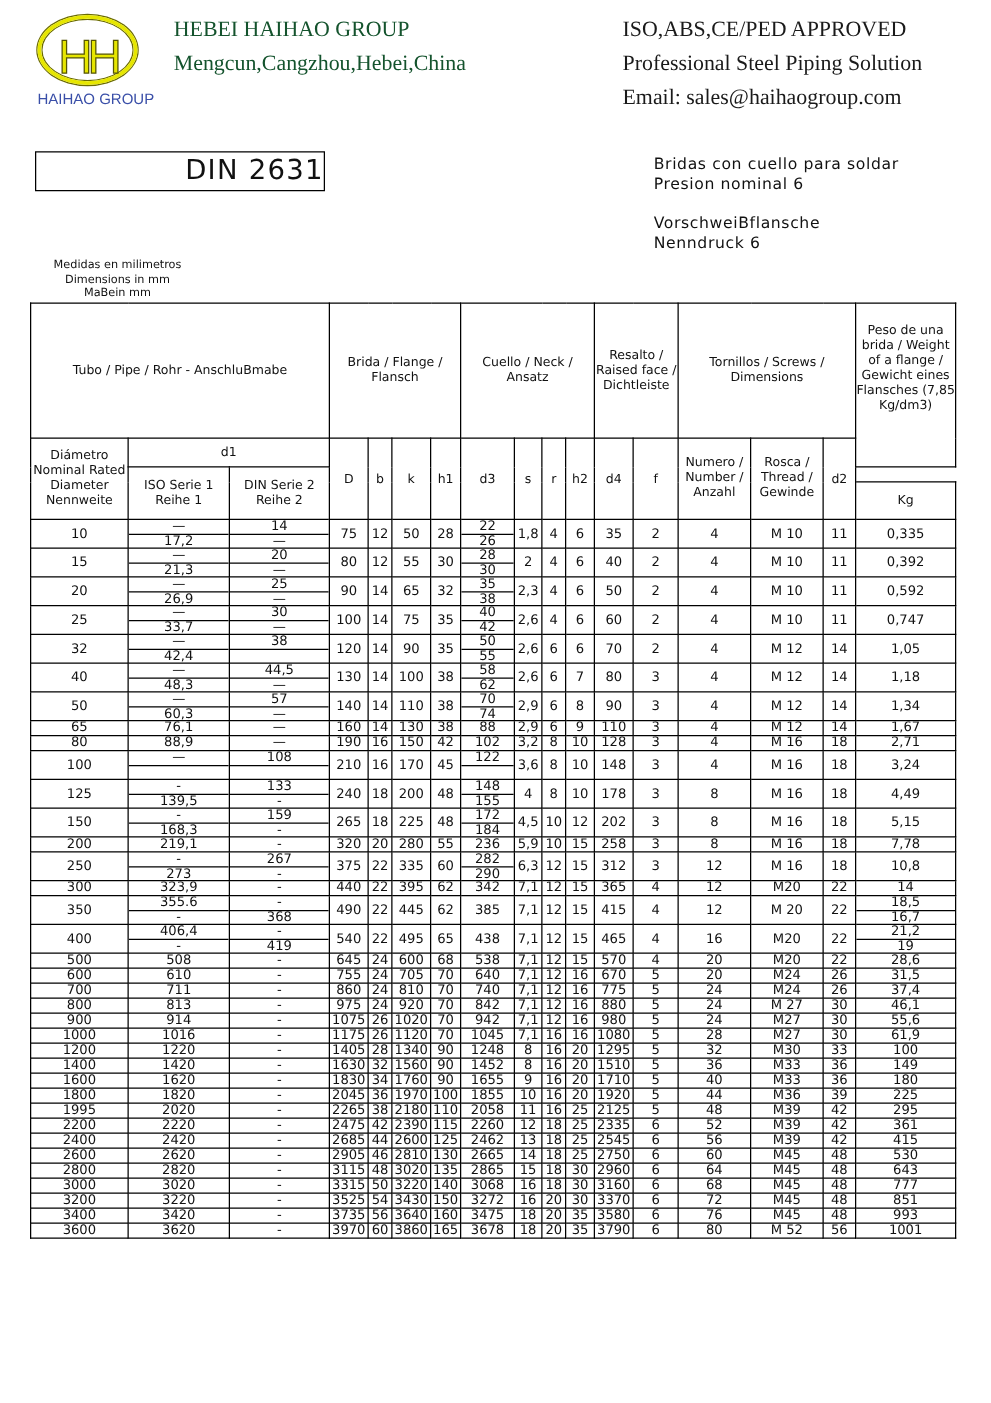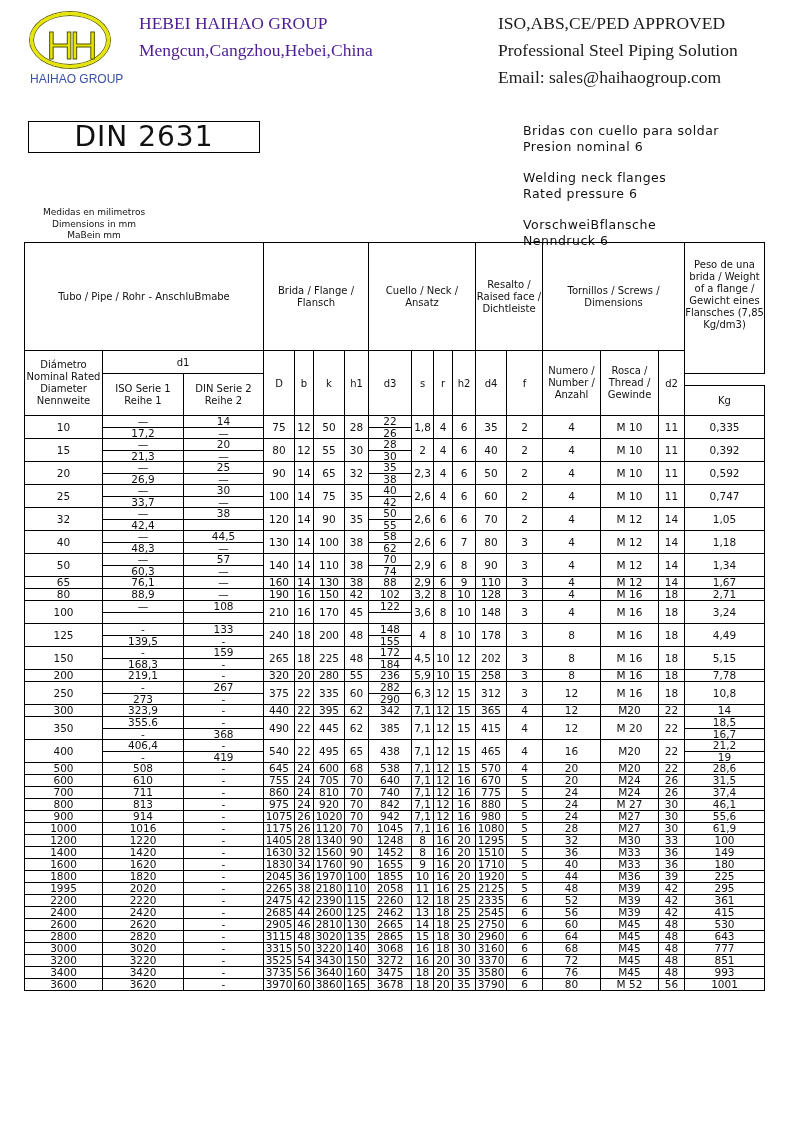--- a/index.html
+++ b/index.html
@@ -1,23 +1,23 @@
 <!DOCTYPE html>
 <html><head>
 <meta charset="utf-8">
 <style>
   html, body { margin:0; padding:0; background:#ffffff; }
   body { width:793px; height:1122px; position:relative; overflow:hidden; color:#111; font-family:"DejaVu Sans", sans-serif; }
   .logo { position:absolute; left:28px; top:10px; width:90px; height:80px; }
   .logo-oval { position:absolute; left:2px; top:2px; width:74px; height:50px; border:3px solid #e6e600; border-radius:50%; box-shadow: inset 0 0 0 1px #6b6b00, 0 0 0 1px #6b6b00; display:flex; align-items:flex-end; justify-content:center; }
   .logo-hh { font-family:"Liberation Sans", sans-serif; font-size:38px; color:#e6e600; -webkit-text-stroke:1px #555500; letter-spacing:-4px; line-height:1; }
   .logo-text { position:absolute; left:2px; top:62px; font-family:Liberation Sans, sans-serif; font-size:12px; color:#3a4fa8; white-space:nowrap; }
-  .company { position:absolute; left:139px; top:10px; font-family:"Liberation Serif", serif; font-size:17.5px; line-height:27px; color:#4c1d95; }
+  .company { position:absolute; left:139px; top:10px; font-family:"Liberation Serif", serif; font-size:17.5px; line-height:27px; color:#14532d; }
   .cert { position:absolute; left:498px; top:10px; font-family:"Liberation Serif", serif; font-size:17.5px; line-height:27px; color:#1a1a1a; }
-  .din-box { position:absolute; left:28px; top:121px; width:230px; height:30px; border:1px solid #000; text-align:center; font-size:28px; line-height:30px; letter-spacing:1px; }
+  .din-box { position:absolute; left:28px; top:121px; width:230px; height:30px; border:1px solid #000; text-align:right; font-size:22px; line-height:30px; letter-spacing:1px; }
   .titles { position:absolute; left:523px; top:111px; font-size:12.5px; line-height:16px; letter-spacing:0.5px; }
   .titles p { margin:12px 0 15px 0; }
   .units { position:absolute; left:24px; top:207px; width:140px; text-align:center; font-size:9px; line-height:11.5px; }
   table.spec { position:absolute; left:24px; top:242px; border-collapse:collapse; table-layout:fixed; font-family:"DejaVu Sans", sans-serif; font-size:10.5px; }
   table.spec td { border:1px solid #000; text-align:center; vertical-align:middle; padding:0; line-height:11px; overflow:hidden; white-space:nowrap; }
   table.spec td.wrap { white-space:normal; line-height:12px; }
   .hdr td { font-size:10px; }
   .split { display:flex; flex-direction:column; height:100%; }
   .split > span { flex:1; display:flex; align-items:center; justify-content:center; }
   .split > span:first-child { border-bottom:1px solid #000; }
@@ -44,21 +44,20 @@
 <div class="cert">
   <div>ISO,ABS,CE/PED APPROVED</div>
   <div>Professional Steel Piping Solution</div>
   <div>Email: sales@haihaogroup.com</div>
 </div>
 
 <div class="din-box">DIN 2631</div>
 
 <div class="titles">
   <p><span>Bridas con cuello para soldar</span><br><span>Presion nominal 6</span></p>
-  <p><span>Welding neck flanges</span><br><span>Rated pressure 6</span></p>
   <p><span>VorschweiBflansche</span><br><span>Nenndruck 6</span></p>
 </div>
 
 <div class="units">
   <div>Medidas en milimetros</div>
   <div>Dimensions in mm</div>
   <div>MaBein mm</div>
 </div>
 
 <table class="spec">

